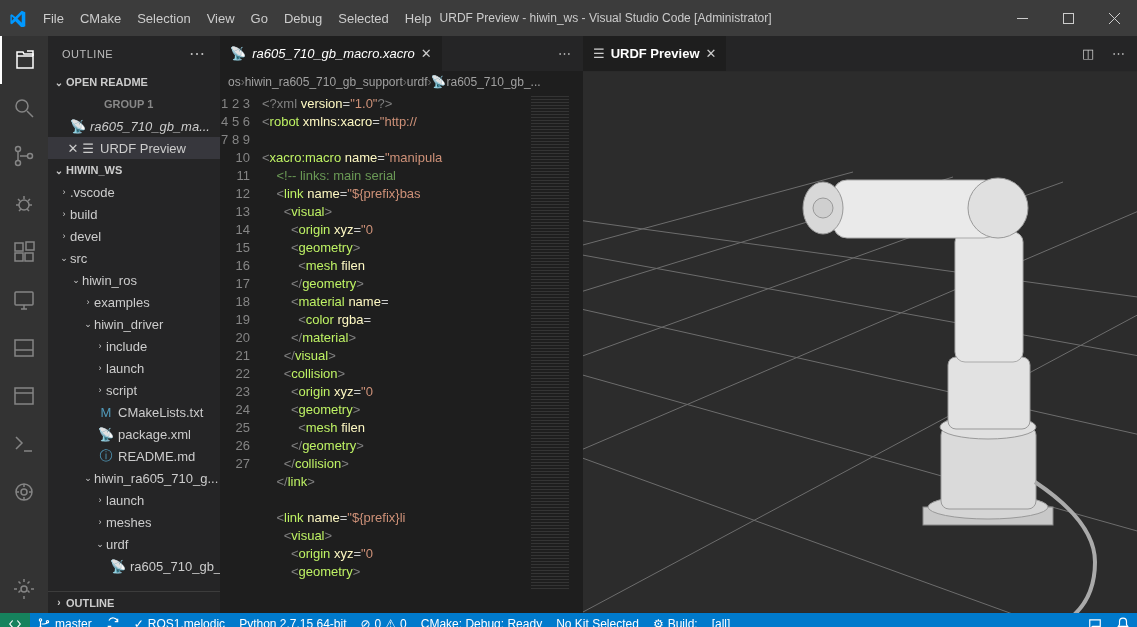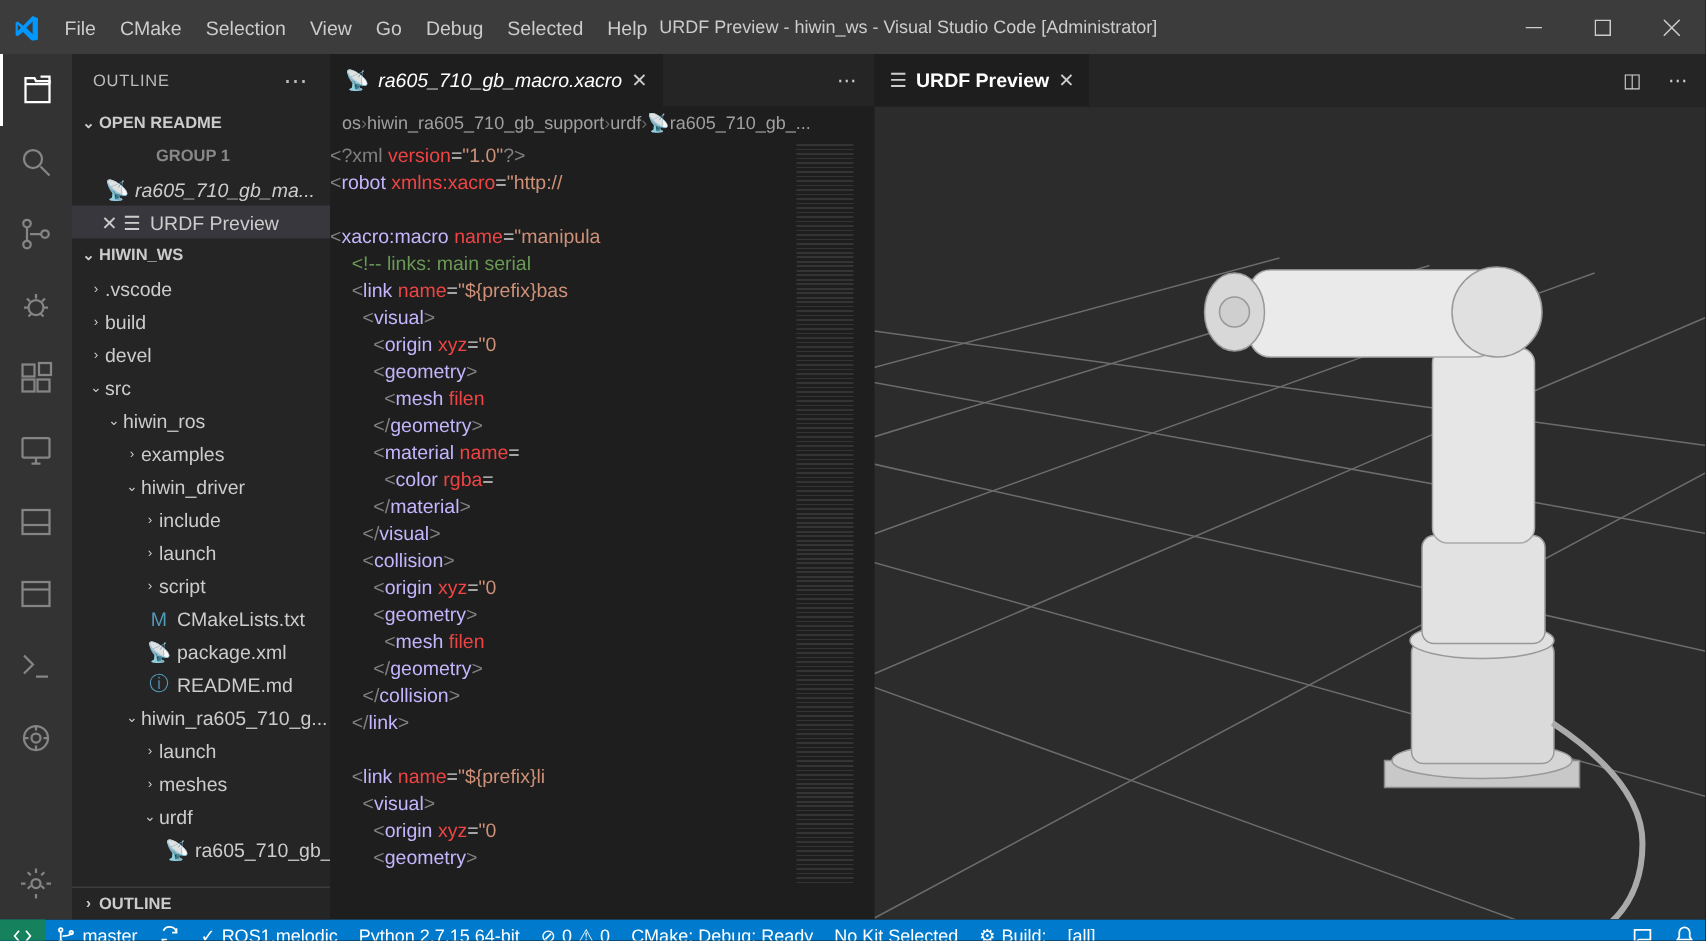--- a/index.html
+++ b/index.html
@@ -49,22 +49,22 @@
 
 .breadcrumbs { height:22px; background:#1e1e1e; display:flex; align-items:center; padding-left:8px; font-size:12px; color:#a0a0a0; gap:0; overflow:hidden; white-space:nowrap; }
 .breadcrumbs .sep { color:#666; }
 
 .code-area { flex:1; display:flex; background:#1e1e1e; font-family:Consolas,monospace; font-size:13px; overflow:hidden; position:relative; }
 .gutter { width:42px; text-align:right; color:#858585; padding-right:12px; line-height:18px; padding-top:2px; }
 .code { flex:1; line-height:18px; white-space:pre; padding-top:2px; overflow:hidden; }
 .minimap { width:38px; background:#1e1e1e; opacity:0.4; background-image:repeating-linear-gradient(0deg,#555 0,#555 1px,transparent 1px,transparent 3px); margin-top:2px; margin-right:14px; height:95%; }
 
 .t-br { color:#808080; }
-.t-el { color:#c4b5fd; }
-.t-at { color:#ef4444; }
+.t-el { color:#bef264; }
+.t-at { color:#fef9c3; }
 .t-st { color:#ce9178; }
 .t-cm { color:#6a9955; }
 .t-pi { color:#808080; }
 
 .preview-body { flex:1; background:#2a2a2a; position:relative; overflow:hidden; }
 
 .statusbar { height:22px; background:#007acc; color:#fff; display:flex; align-items:center; font-size:12px; }
 .statusbar .sb-item { padding:0 7px; height:22px; display:flex; align-items:center; gap:4px; }
 .statusbar .remote { background:#16825d; padding:0 8px; }
 .statusbar .spacer { flex:1; }
@@ -304,20 +304,47 @@
           <span>os</span>
             <span class="sep">›</span>
           <span>hiwin_ra605_710_gb_support</span>
             <span class="sep">›</span>
           <span>urdf</span>
             <span class="sep">›</span>
           <span class="orange">📡</span>
             <span>ra605_710_gb_...</span>
         </div>
         <div class="code-area">
+          <div class="gutter">1
+2
+3
+4
+5
+6
+7
+8
+9
+10
+11
+12
+13
+14
+15
+16
+17
+18
+19
+20
+21
+22
+23
+24
+25
+26
+27</div>
           <div class="code"><span class="t-br">&lt;</span><span class="t-pi">?xml</span> <span class="t-at">version</span>=<span class="t-st">"1.0"</span><span class="t-pi">?</span><span class="t-br">&gt;</span>
 <span class="t-br">&lt;</span><span class="t-el">robot</span> <span class="t-at">xmlns:xacro</span>=<span class="t-st">"http://</span>
 
 <span class="t-br">&lt;</span><span class="t-el">xacro:macro</span> <span class="t-at">name</span>=<span class="t-st">"manipula</span>
     <span class="t-cm">&lt;!-- links: main serial</span>
     <span class="t-br">&lt;</span><span class="t-el">link</span> <span class="t-at">name</span>=<span class="t-st">"${prefix}bas</span>
       <span class="t-br">&lt;</span><span class="t-el">visual</span><span class="t-br">&gt;</span>
         <span class="t-br">&lt;</span><span class="t-el">origin</span> <span class="t-at">xyz</span>=<span class="t-st">"0 </span>
         <span class="t-br">&lt;</span><span class="t-el">geometry</span><span class="t-br">&gt;</span>
           <span class="t-br">&lt;</span><span class="t-el">mesh</span> <span class="t-at">filen</span>

